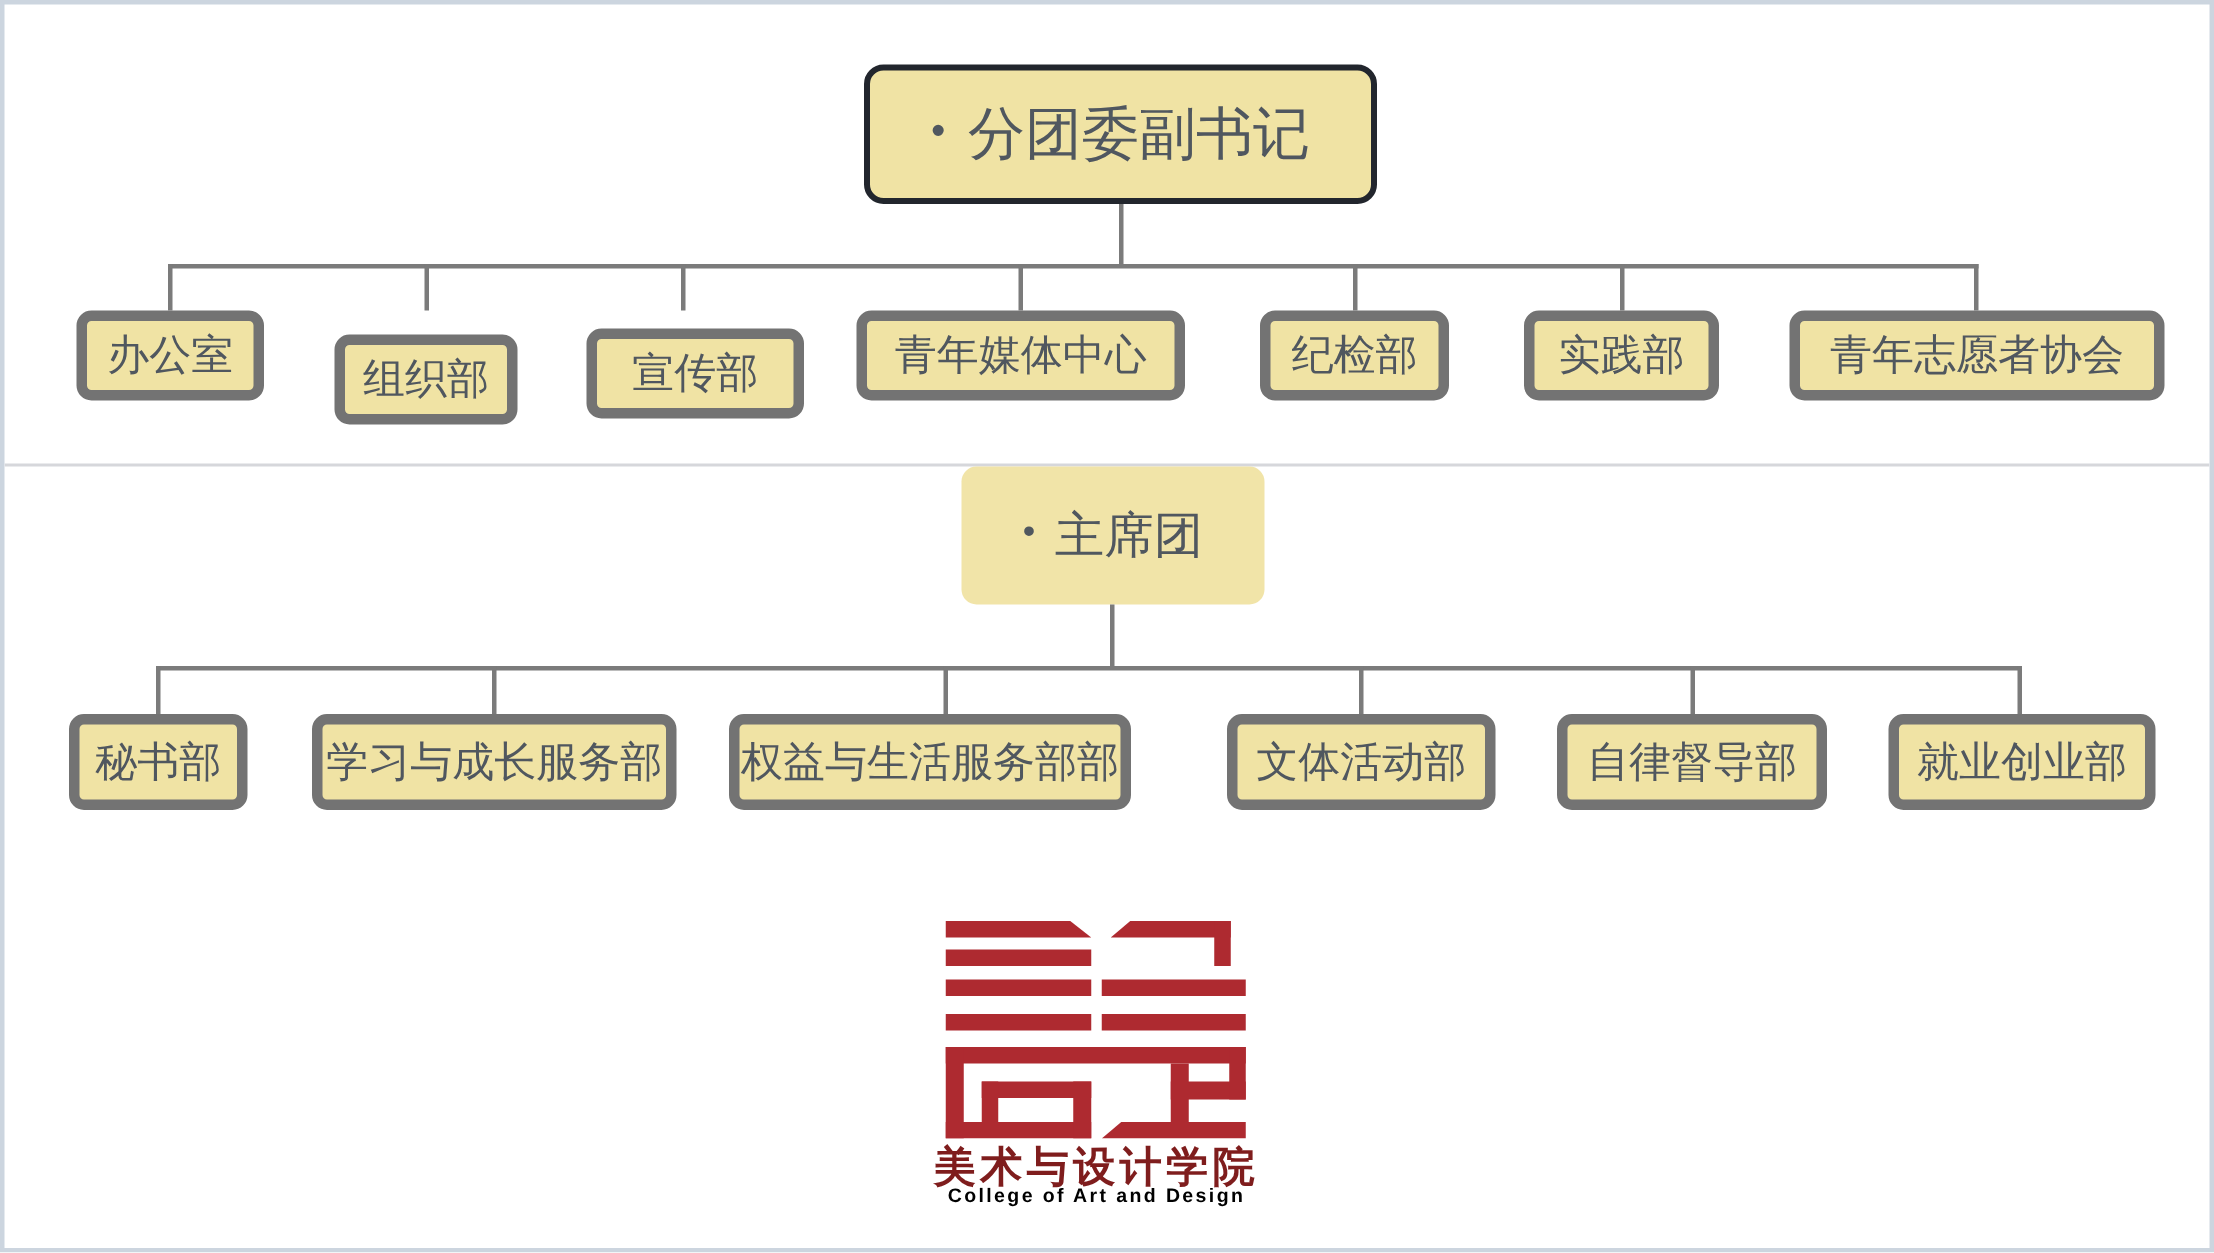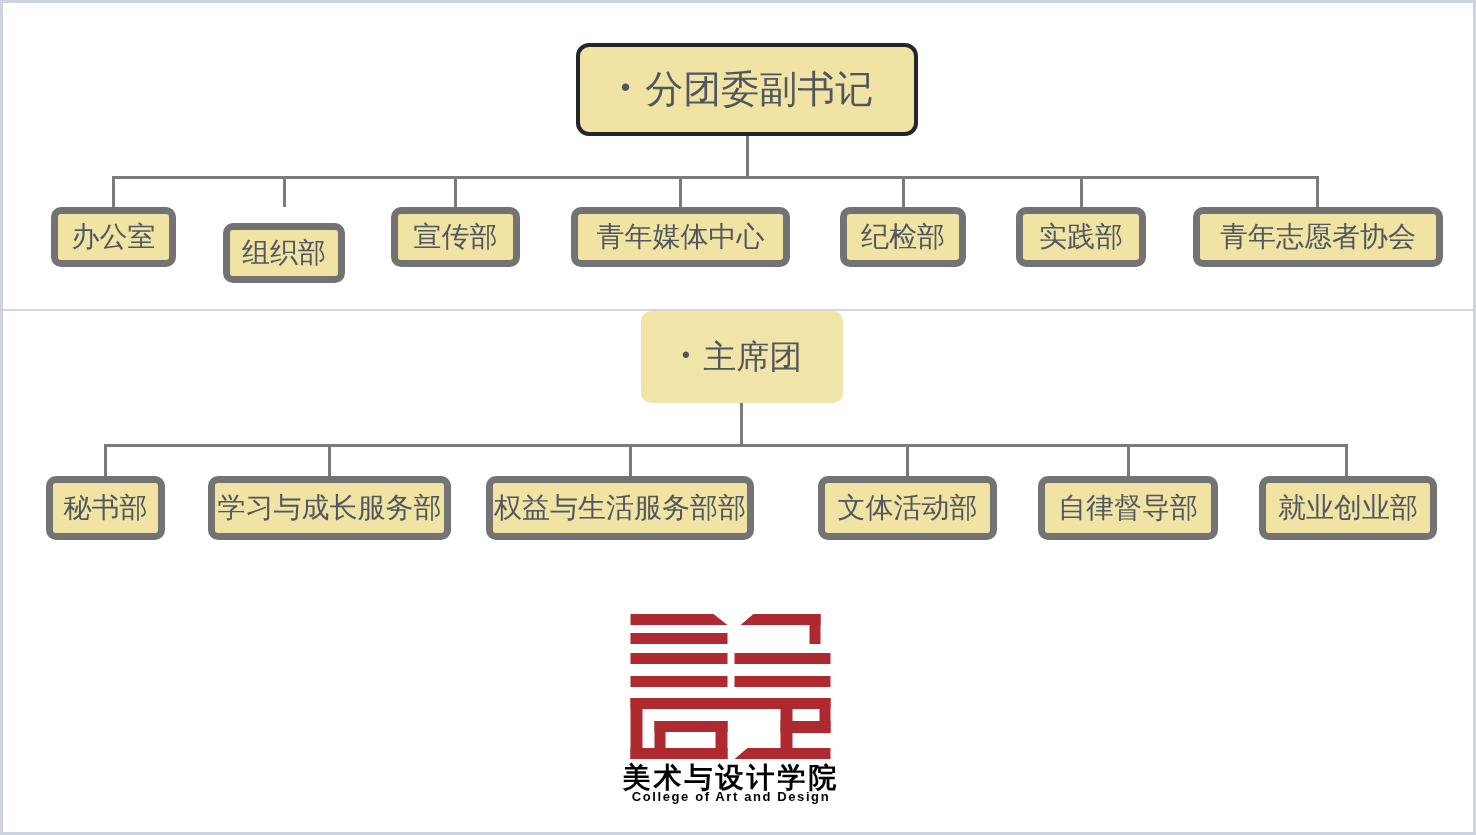--- a/index.html
+++ b/index.html
@@ -53,21 +53,21 @@
     background: #d6d7db;
   }
   .logo-mark { position: absolute; left: 627px; top: 611px; }
   .logo-cn {
     position: absolute;
     top: 756px; left: 578px; width: 300px;
     text-align: center;
     font-weight: bold;
     font-size: 28px;
     letter-spacing: 3px;
-    color: #000000;
+    color: #7f1d1d;
   }
   .logo-en {
     position: absolute;
     top: 786px; left: 578px; width: 300px;
     text-align: center;
     font-weight: bold;
     font-size: 13px;
     letter-spacing: 1.6px;
     color: #000000;
   }
@@ -91,21 +91,21 @@
   <div class="conn v" style="left:899px;  top:173px; height:31px;"></div>
   <div class="conn v" style="left:1077px; top:173px; height:31px;"></div>
   <div class="conn v" style="left:1313px; top:173px; height:31px;"></div>
 
   <div class="node leaf" style="left:48px; top:204px; width:125px; height:60px;">
     <span>办公室</span>
   </div>
   <div class="node leaf" style="left:220px; top:204px; width:122px; height:60px;margin-top:16px;">
     <span>组织部</span>
   </div>
-  <div class="node leaf" style="left:388px; top:204px; width:129px; height:60px;">
+  <div class="node leaf" style="left:388px; top:216px; width:145px; height:60px;">
     <span>宣传部</span>
   </div>
   <div class="node leaf" style="left:568px; top:204px; width:219px; height:60px;">
     <span>青年媒体中心</span>
   </div>
   <div class="node leaf" style="left:837px; top:204px; width:126px; height:60px;">
     <span>纪检部</span>
   </div>
   <div class="node leaf" style="left:1013px; top:204px; width:130px; height:60px;">
     <span>实践部</span>

